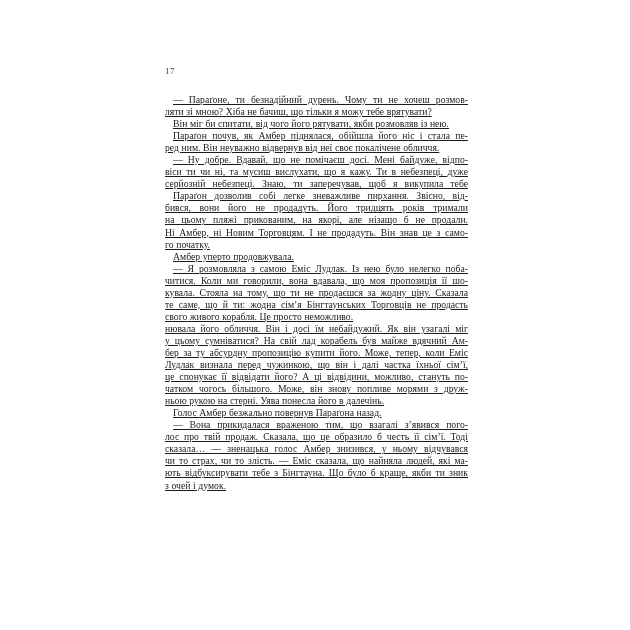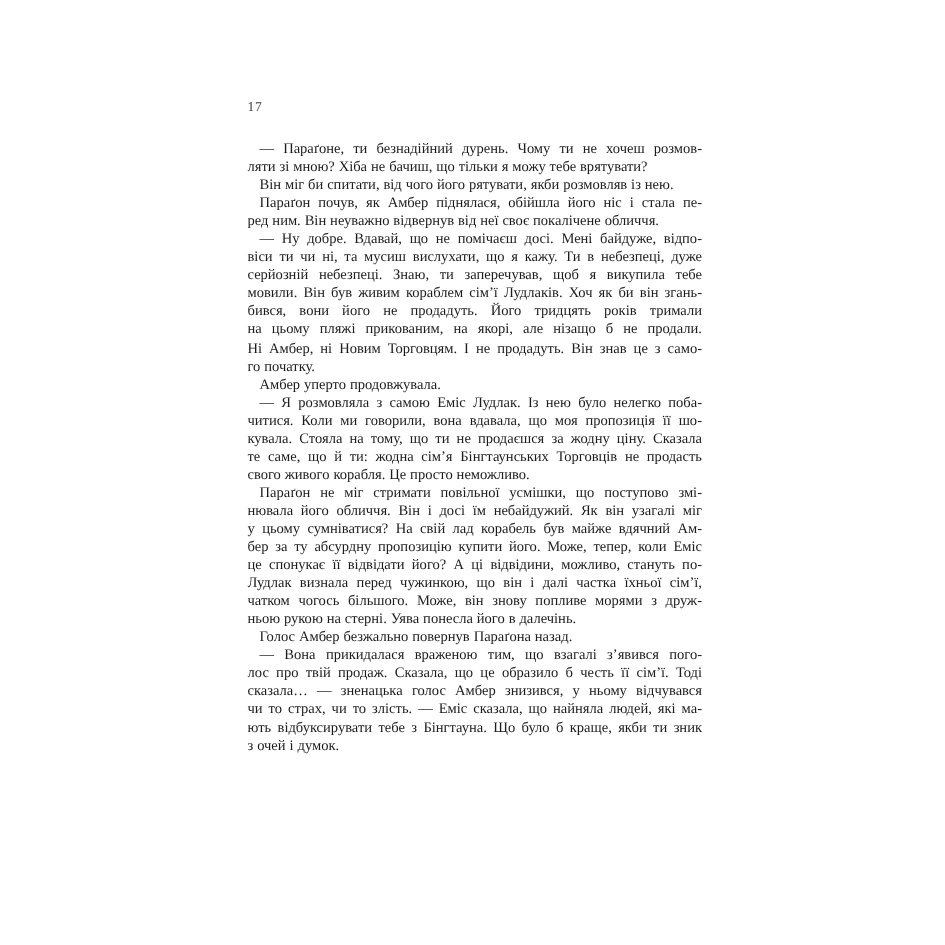--- a/index.html
+++ b/index.html
@@ -24,20 +24,21 @@
     color: #3a3a3a;
   }
   .text-block {
     position: absolute;
     left: 165px;
     top: 94px;
     width: 303px;
     font-size: 9.7px;
     line-height: 12.05px;
     overflow: hidden;
+    text-decoration: underline;
   }
   .line {
     width: 100%;
     text-align: justify;
     text-align-last: justify;
     white-space: normal;
     word-spacing: 0.2px;
   }
   .line.para-end {
     text-align-last: left;
@@ -53,37 +54,36 @@
   <div class="page-number">17</div>
   <div class="text-block" id="text-block">
       <div class="line indent">— Параґоне, ти безнадійний дурень. Чому ти не хочеш розмов-</div>
       <div class="line para-end">ляти зі мною? Хіба не бачиш, що тільки я можу тебе врятувати?</div>
       <div class="line indent para-end">Він міг би спитати, від чого його рятувати, якби розмовляв із нею.</div>
       <div class="line indent">Параґон почув, як Амбер піднялася, обійшла його ніс і стала пе-</div>
       <div class="line para-end">ред ним. Він неуважно відвернув від неї своє покалічене обличчя.</div>
       <div class="line indent">— Ну добре. Вдавай, що не помічаєш досі. Мені байдуже, відпо-</div>
       <div class="line">віси ти чи ні, та мусиш вислухати, що я кажу. Ти в небезпеці, дуже</div>
       <div class="line">серйозній небезпеці. Знаю, ти заперечував, щоб я викупила тебе</div>
-      <div class="line">мовили. Він був живим кораблем сім’ї Лудлаків. Хоч як би він згань-</div>
+      <div class="line indent">Параґон дозволив собі легке зневажливе пирхання. Звісно, від-</div>
       <div class="line">бився, вони його не продадуть. Його тридцять років тримали</div>
       <div class="line">на цьому пляжі прикованим, на якорі, але нізащо б не продали.</div>
       <div class="line">Ні Амбер, ні Новим Торговцям. І не продадуть. Він знав це з само-</div>
       <div class="line para-end">го початку.</div>
       <div class="line indent para-end">Амбер уперто продовжувала.</div>
       <div class="line indent">— Я розмовляла з самою Еміс Лудлак. Із нею було нелегко поба-</div>
       <div class="line">читися. Коли ми говорили, вона вдавала, що моя пропозиція її шо-</div>
       <div class="line">кувала. Стояла на тому, що ти не продаєшся за жодну ціну. Сказала</div>
       <div class="line">те саме, що й ти: жодна сім’я Бінгтаунських Торговців не продасть</div>
       <div class="line para-end">свого живого корабля. Це просто неможливо.</div>
-      <div class="line indent">Параґон не міг стримати повільної усмішки, що поступово змі-</div>
       <div class="line">нювала його обличчя. Він і досі їм небайдужий. Як він узагалі міг</div>
       <div class="line">у цьому сумніватися? На свій лад корабель був майже вдячний Ам-</div>
       <div class="line">бер за ту абсурдну пропозицію купити його. Може, тепер, коли Еміс</div>
+      <div class="line">Лудлак визнала перед чужинкою, що він і далі частка їхньої сім’ї,</div>
       <div class="line">це спонукає її відвідати його? А ці відвідини, можливо, стануть по-</div>
-      <div class="line">Лудлак визнала перед чужинкою, що він і далі частка їхньої сім’ї,</div>
       <div class="line">чатком чогось більшого. Може, він знову попливе морями з друж-</div>
       <div class="line para-end">ньою рукою на стерні. Уява понесла його в далечінь.</div>
       <div class="line indent para-end">Голос Амбер безжально повернув Параґона назад.</div>
       <div class="line indent">— Вона прикидалася враженою тим, що взагалі з’явився пого-</div>
       <div class="line">лос про твій продаж. Сказала, що це образило б честь її сім’ї. Тоді</div>
       <div class="line">сказала… — зненацька голос Амбер знизився, у ньому відчувався</div>
       <div class="line">чи то страх, чи то злість. — Еміс сказала, що найняла людей, які ма-</div>
       <div class="line">ють відбуксирувати тебе з Бінгтауна. Що було б краще, якби ти зник</div>
       <div class="line para-end">з очей і думок.</div>
     </div>

